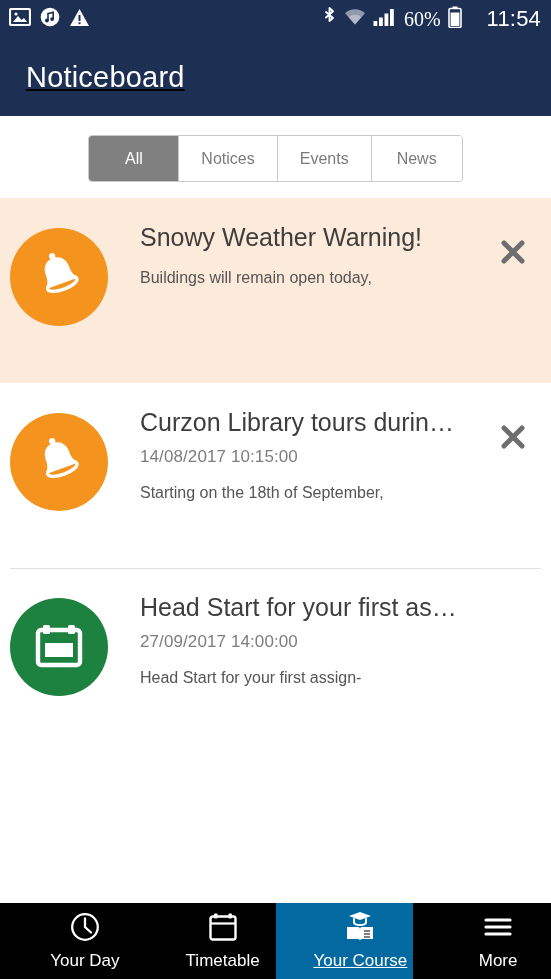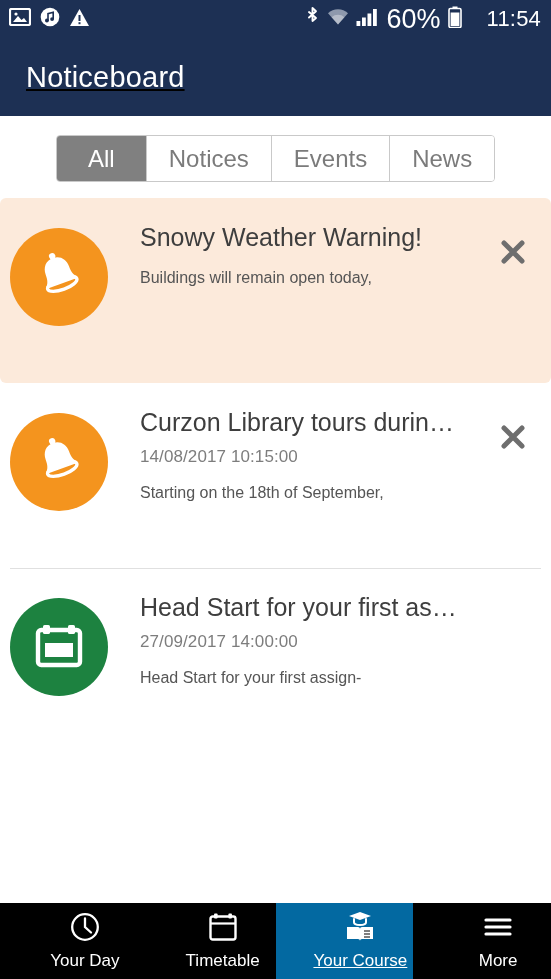--- a/index.html
+++ b/index.html
@@ -13,50 +13,50 @@
 
   
   .statusbar {
     height:38px; background:#1d3054; color:#ffffff;
     display:flex; align-items:center; justify-content:space-between;
     padding:0 10px 0 9px; flex:0 0 38px;
   }
   .sb-left { display:flex; align-items:center; gap:9px; }
   .sb-right { display:flex; align-items:center; gap:7px; }
   .sb-clock { font-size:22px; letter-spacing:.2px; margin-left:18px; }
-  .sb-batt-pct { font-size:27px; }
+  .sb-batt-pct { font-size:20px;font-family:Liberation Serif, serif; }
   .ic { display:block; }
 
   
   .appbar {
     height:78px; background:#1d3054; flex:0 0 78px;
     display:flex; align-items:center; padding:0 26px;text-decoration:underline;
   }
   .appbar-title { color:#ffffff; font-size:29px; font-weight:400; letter-spacing:.2px; }
 
   
   .tabwrap { background:#fff; padding:19px 0 16px 0; display:flex; justify-content:center; flex:0 0 auto; }
   .segmented {
     display:flex; border:1px solid #c9c9c9; border-radius:4px; overflow:hidden;
     height:47px;
   }
   .seg {
     display:flex; align-items:center; justify-content:center;
-    font-size:24px; color:#7b7b7b; background:#ffffff;
+    font-size:16px; color:#7b7b7b; background:#ffffff;
     border-right:1px solid #c9c9c9; padding:8px 22px; min-width:90px;
     cursor:pointer; user-select:none;
   }
   .seg:last-child { border-right:none; }
   .seg.active { background:#808080; color:#ffffff; }
 
   
   .list { flex:1 1 auto; overflow:hidden; background:#ffffff; }
   .item {
     position:relative; display:flex; align-items:flex-start;
-    padding:24px 16px 22px 10px; height:185px;border-radius:6px;
+    padding:24px 16px 22px 10px; height:185px;
   }
   .item.unread { background:#fceadb; }
   .item.divided::before {
     content:""; position:absolute; left:10px; right:10px; top:0;
     height:1px; background:#e0e0e0;
   }
   .avatar {
     width:98px; height:98px; border-radius:50%;
     flex:0 0 98px; display:flex; align-items:center; justify-content:center;
     margin-top:6px;

